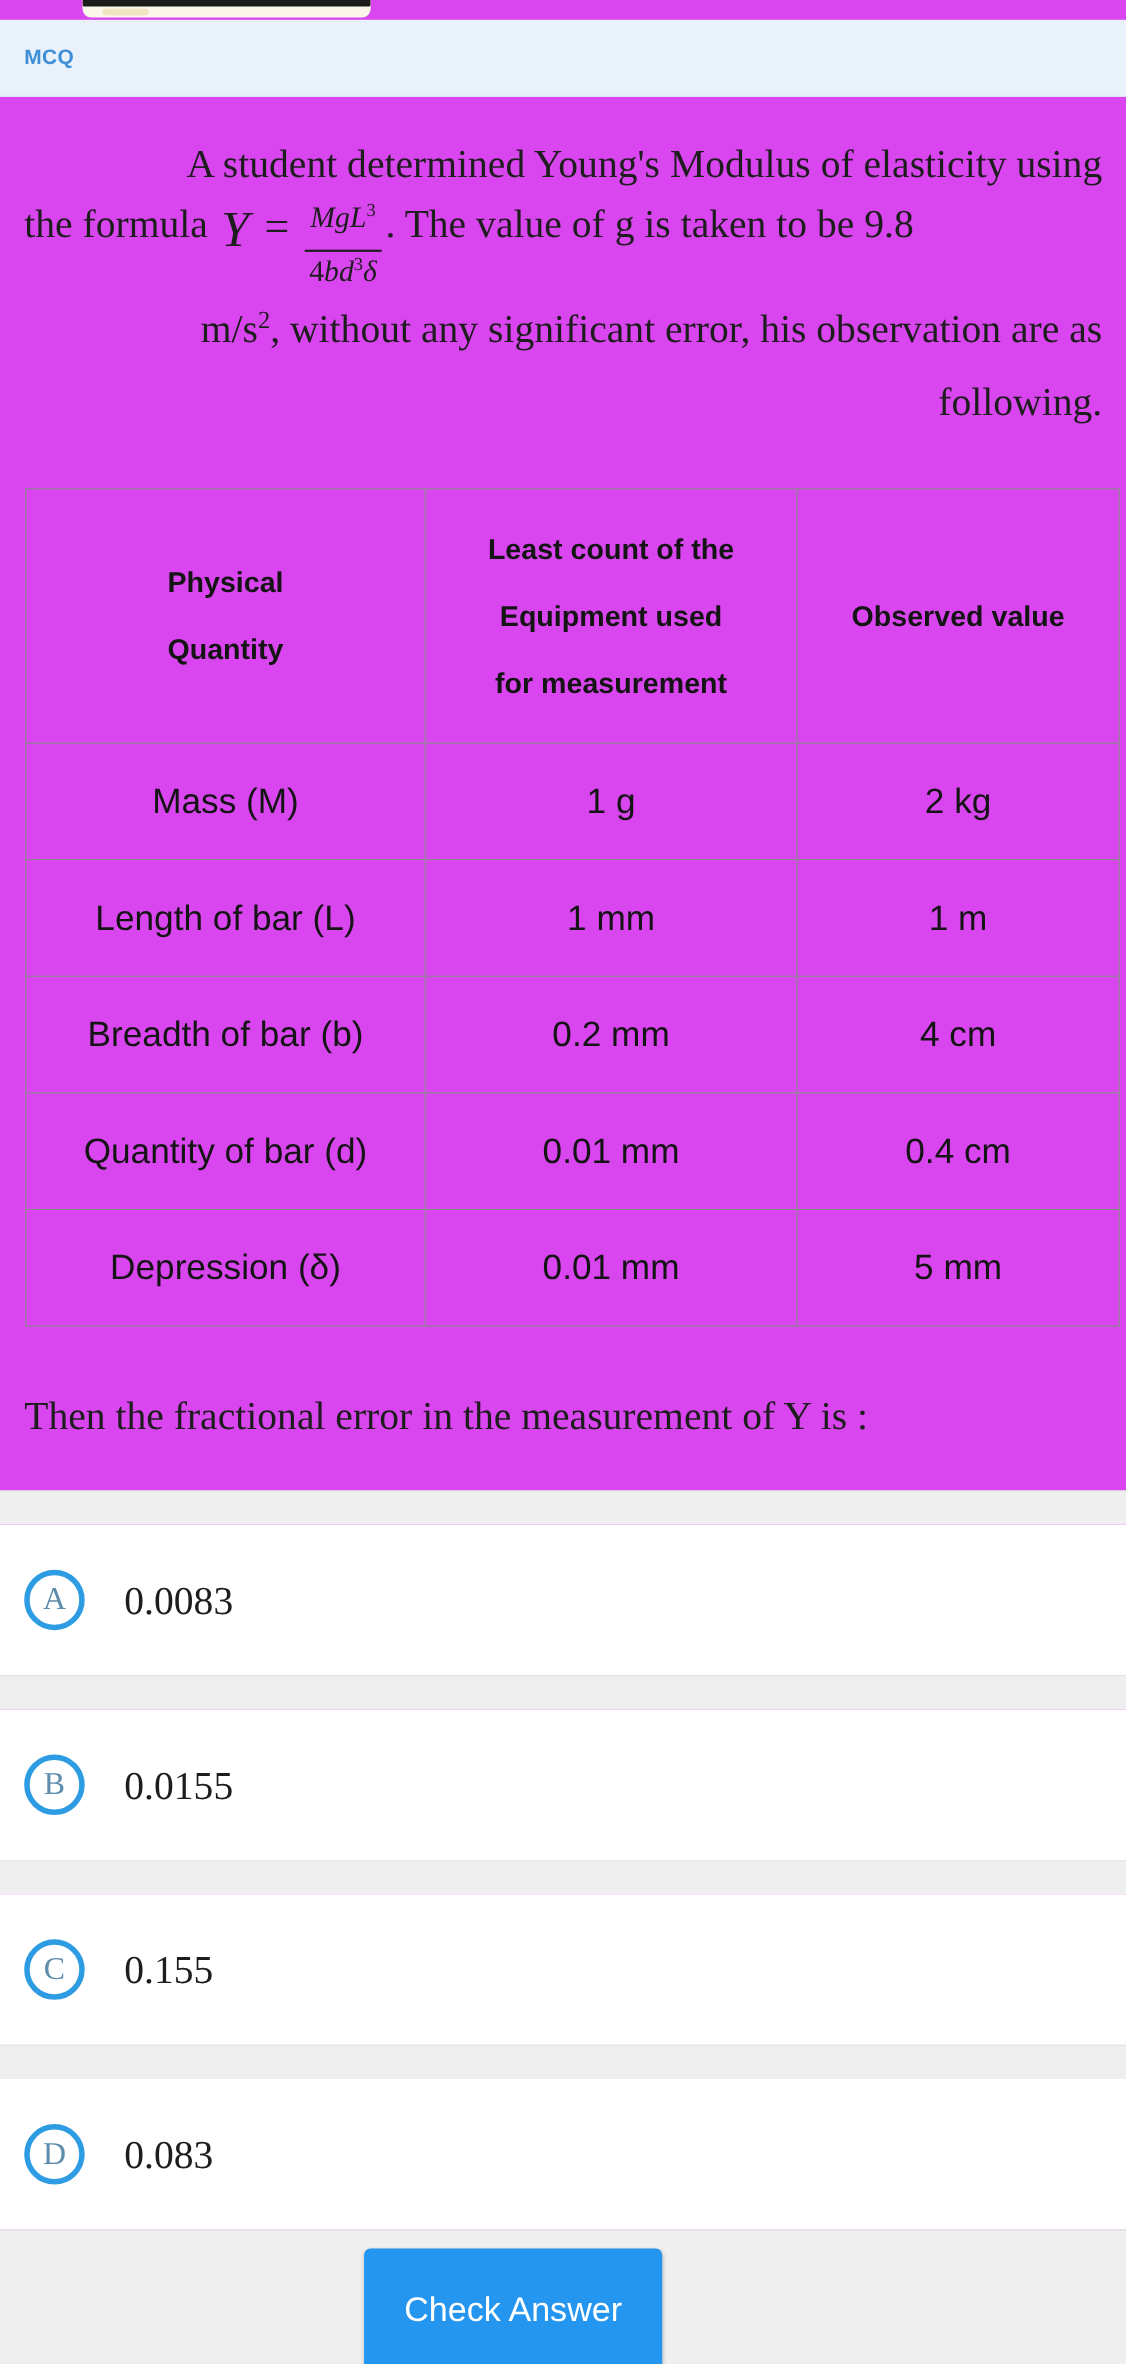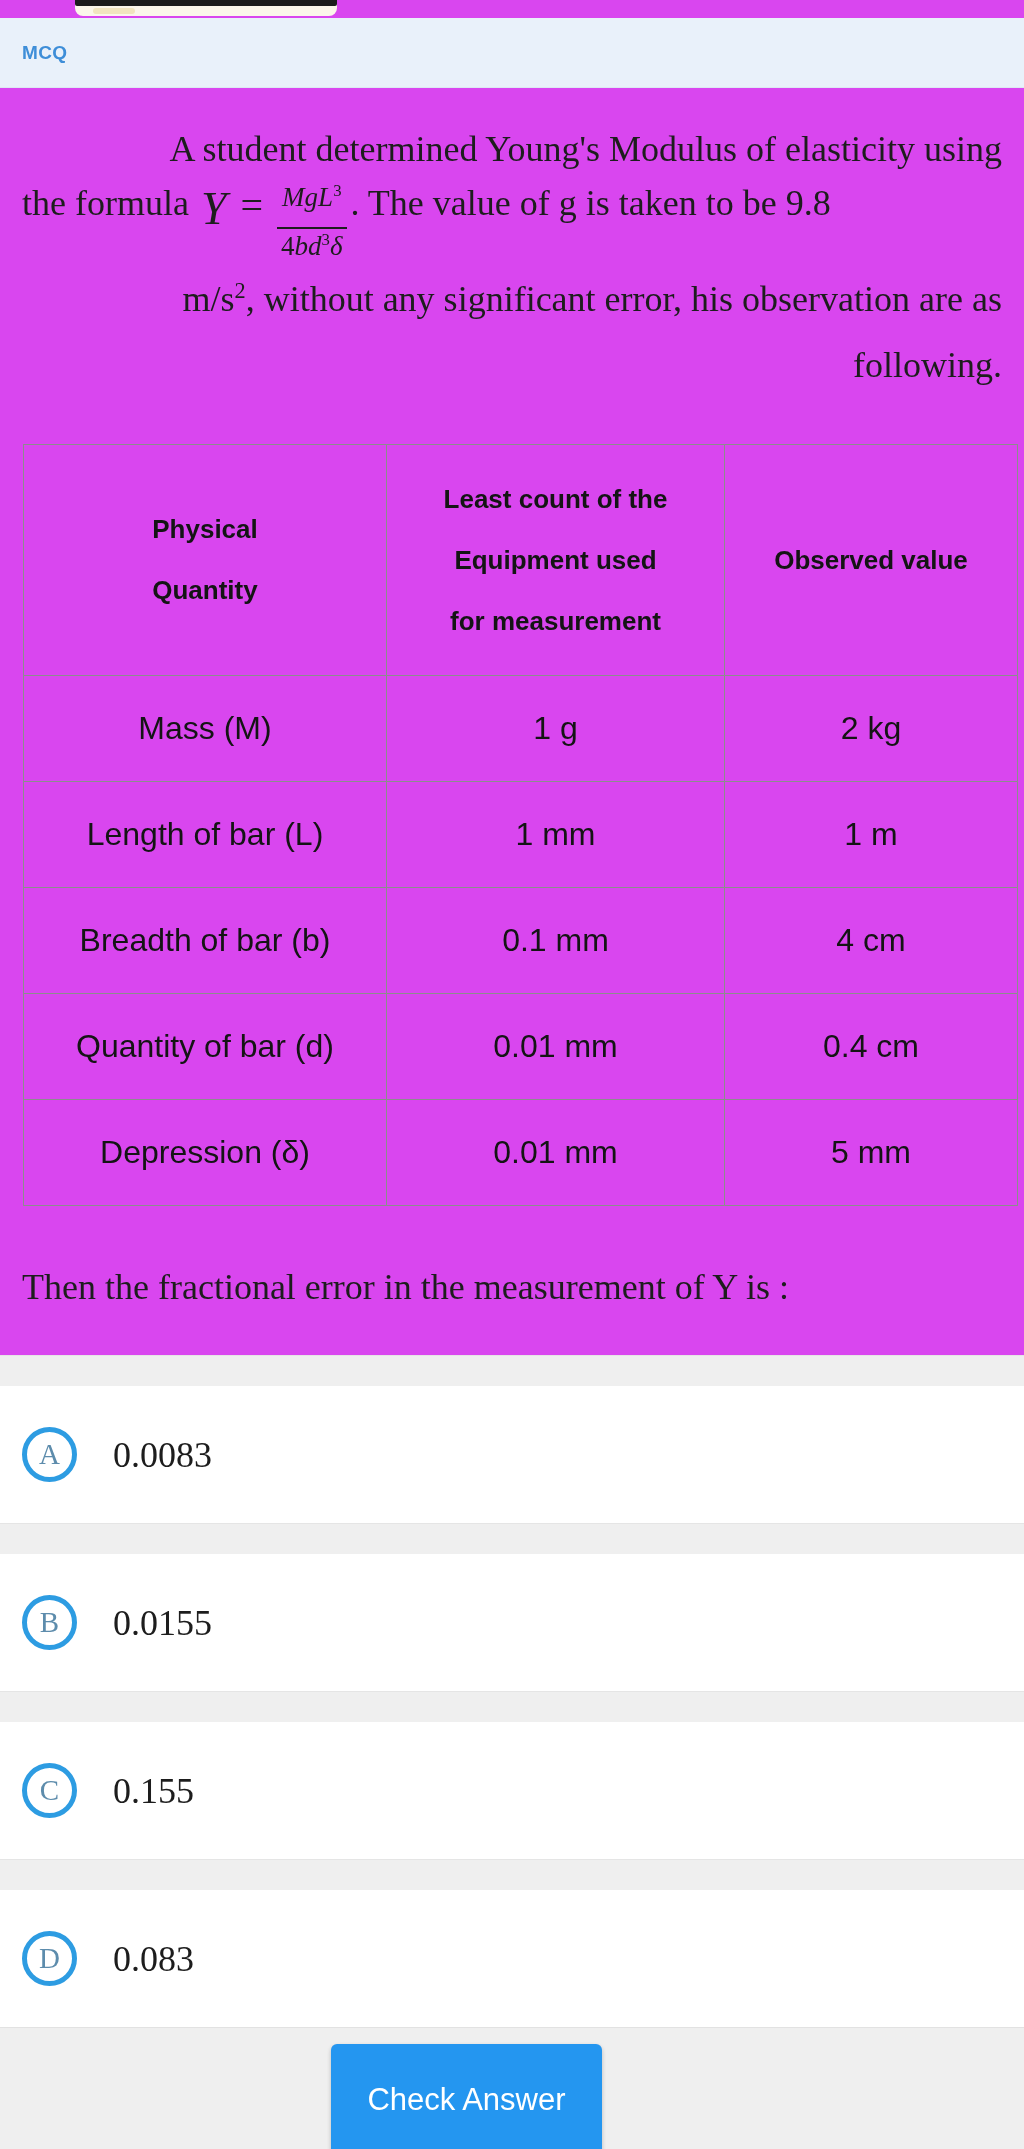--- a/index.html
+++ b/index.html
@@ -122,21 +122,21 @@
         <td>1 g</td>
         <td>2 kg</td>
       </tr>
       <tr>
         <td>Length of bar (L)</td>
         <td>1 mm</td>
         <td>1 m</td>
       </tr>
       <tr>
         <td>Breadth of bar (b)</td>
-        <td>0.1 mm</td>
+        <td>0.2 mm</td>
         <td>4 cm</td>
       </tr>
       <tr>
         <td>Quantity of bar (d)</td>
         <td>0.01 mm</td>
         <td>0.4 cm</td>
       </tr>
       <tr>
         <td>Depression (δ)</td>
         <td>0.01 mm</td>

